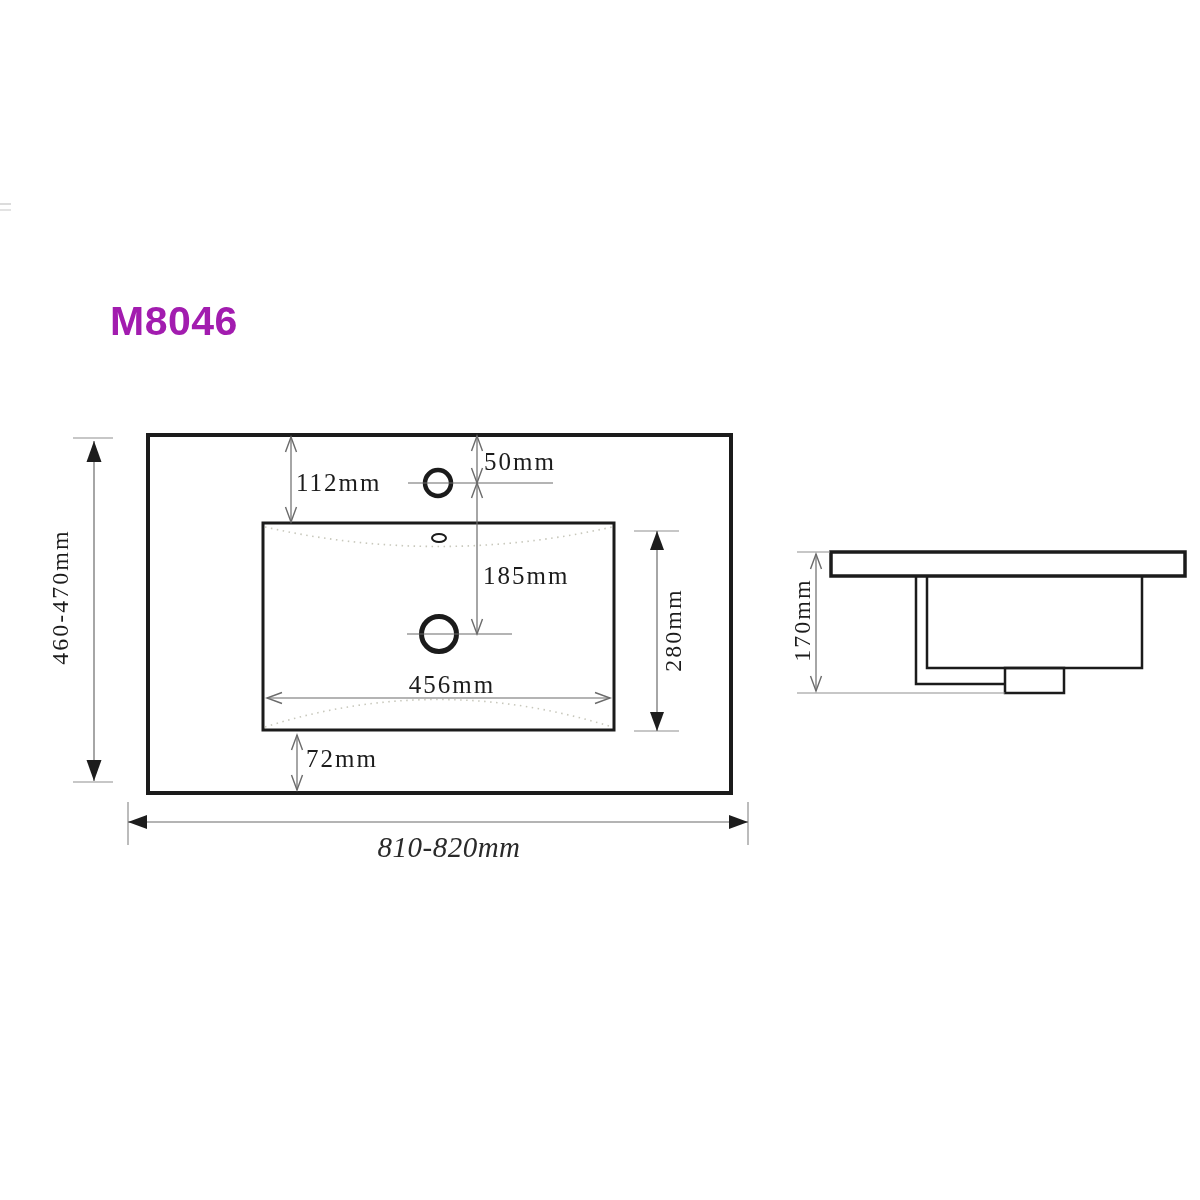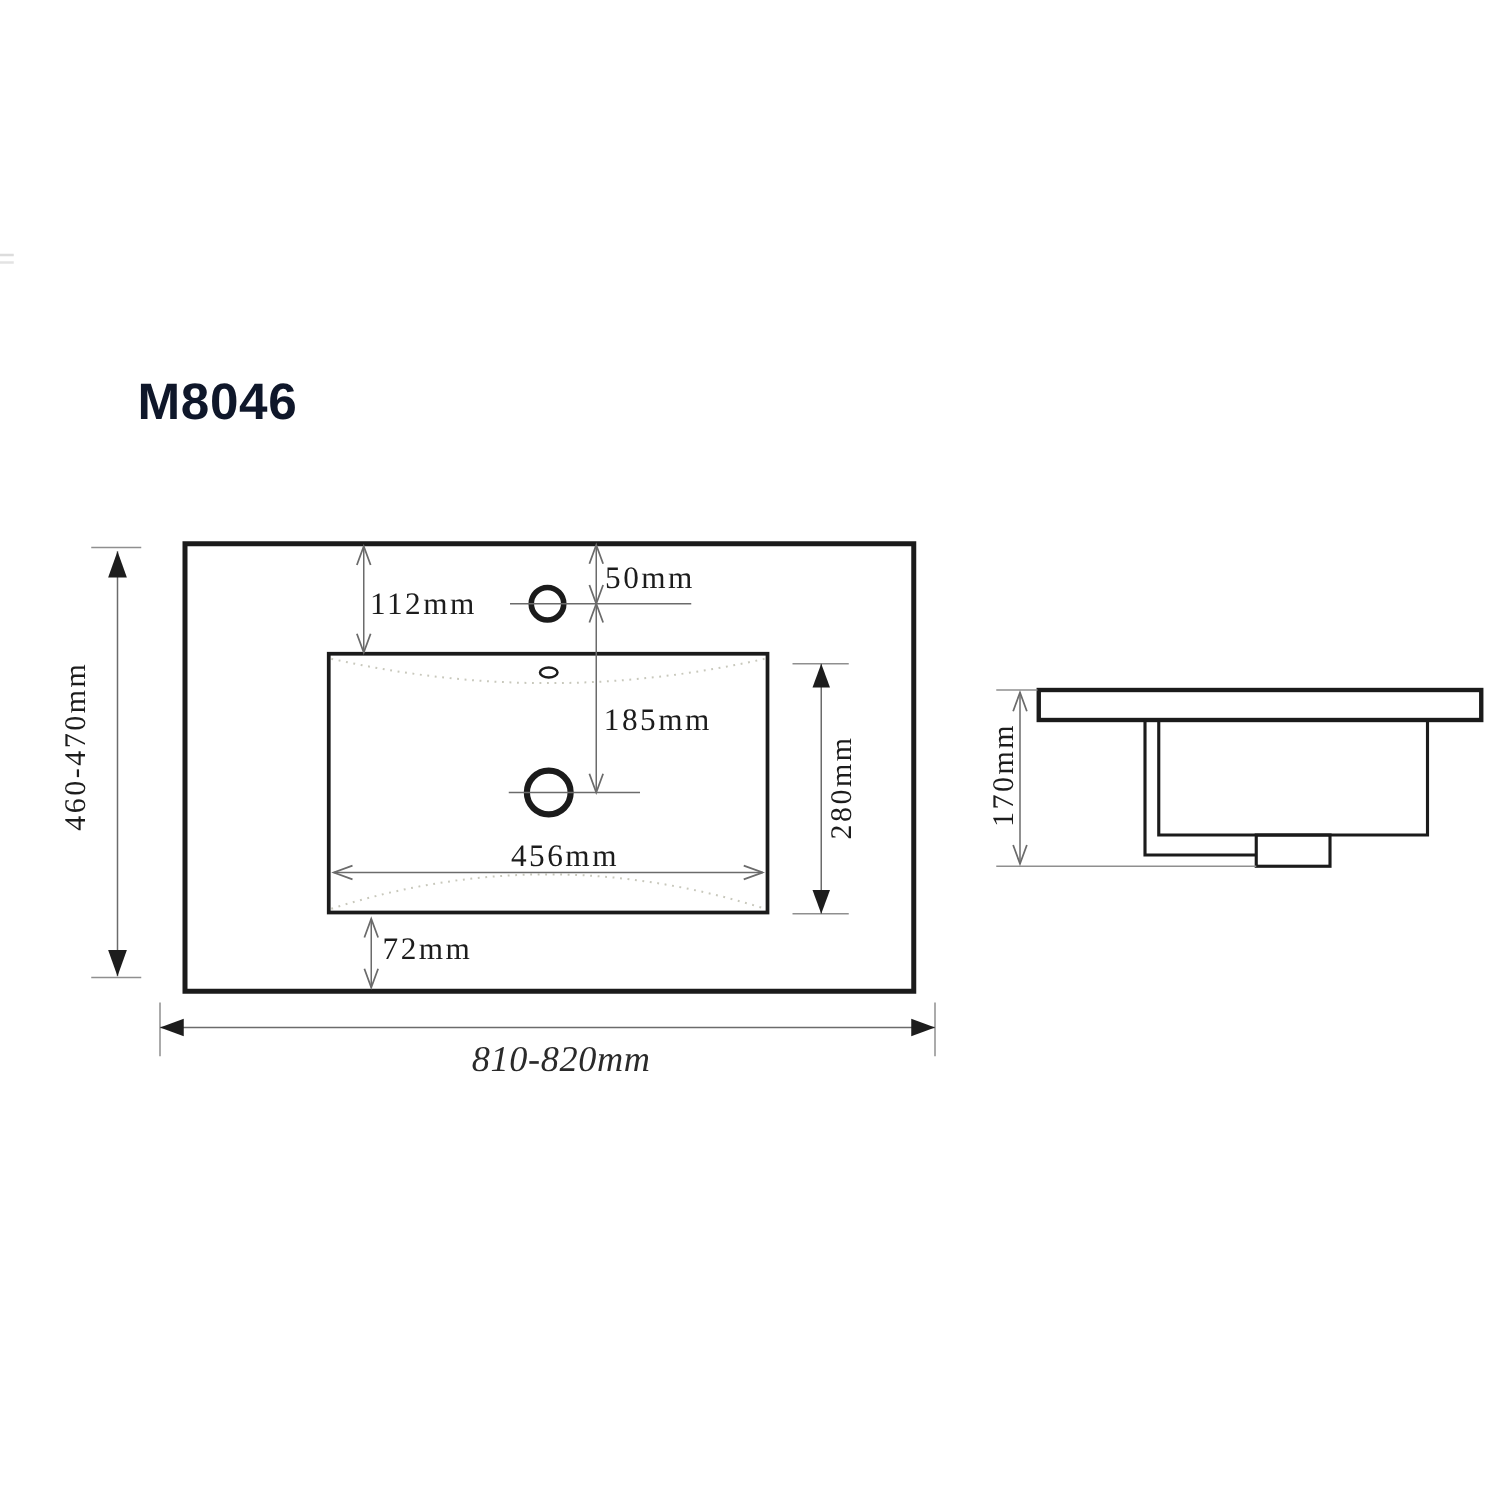--- a/index.html
+++ b/index.html
@@ -1,20 +1,20 @@
 <!DOCTYPE html>
 <html><head>
 <meta charset="utf-8">
 <style>
   html,body{margin:0;padding:0;background:#ffffff;}
   .canvas{position:relative;width:1200px;height:1200px;background:#ffffff;overflow:hidden;
           font-family:"Liberation Serif", serif;}
   .model-title{position:absolute;left:110px;top:298px;
                font-family:"Liberation Sans", sans-serif;font-weight:700;
-               font-size:41px;color:#0f172a;letter-spacing:0.5px;}
+               font-size:41px;color:#a21caf;letter-spacing:0.5px;}
   .scan-artifact{position:absolute;left:0px;top:203px;width:11px;height:4px;
                  border-top:2px solid #dcdcdc;border-bottom:2px solid #e3e3e3;}
   svg{position:absolute;left:0;top:0;}
   .obj{stroke:#1b1b1b;fill:none;}
   .dimline{stroke:#6b6b6b;stroke-width:1.2;fill:none;}
   .tick{stroke:#8f8f8f;stroke-width:1.2;fill:none;}
   .thin-arrow{stroke:#6b6b6b;stroke-width:1.4;fill:none;}
   .tri{fill:#1d1d1d;stroke:none;}
   .dotted{stroke:#c8c8bc;stroke-width:1.6;fill:none;stroke-dasharray:1.5 4.5;}
   .dim-label{font-family:"Liberation Serif", serif;font-size:25px;letter-spacing:2px;fill:#1c1c1c;}

